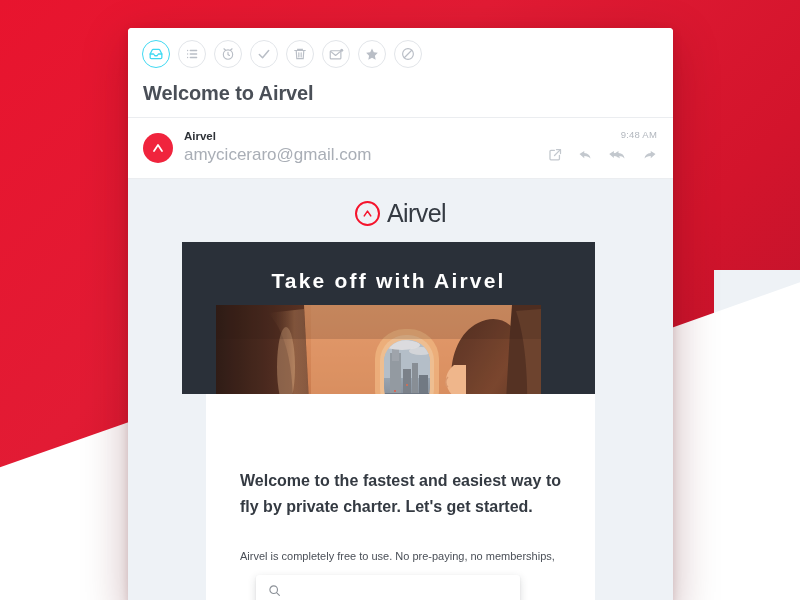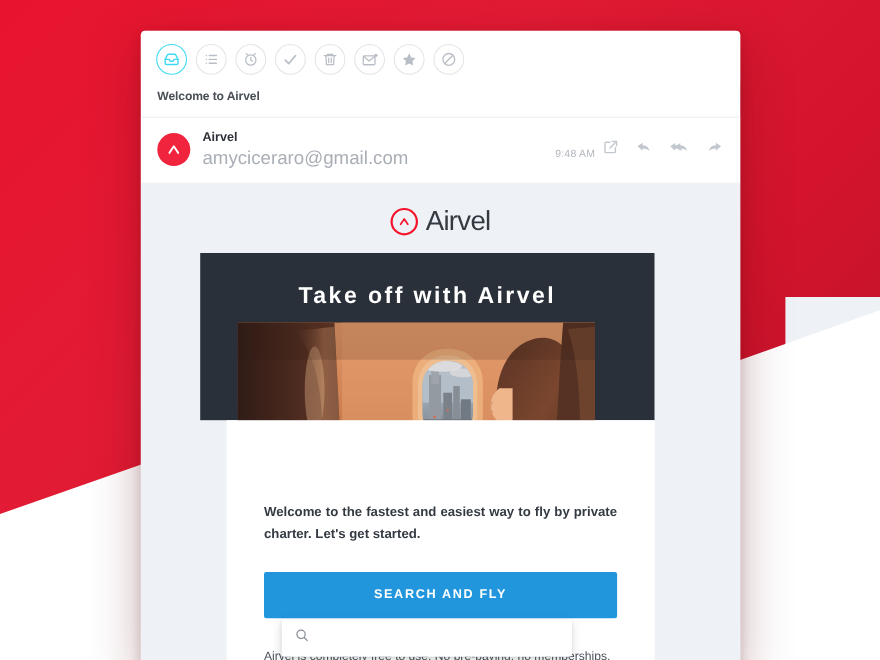--- a/index.html
+++ b/index.html
@@ -81,21 +81,21 @@
     flex: none;
   }
   .tool-btn.active {
     border-color: #3fd9f2;
     color: #3fd9f2;
   }
   .tool-btn svg { display: block; }
 
   
   #subject {
-    font-size: 11px;
+    font-size: 20px;
     font-weight: bold;
     color: #4a4f57;
     padding: 8px 0 12px 15px;
     letter-spacing: -0.1px;
   }
 
   
   #sender-row {
     display: flex;
     align-items: center;
@@ -114,21 +114,21 @@
   #sender-meta { margin-left: 11px; line-height: 1.28; }
   #sender-name {
     font-size: 11.5px; font-weight: bold; color: #2e3238;
   }
   #sender-email {
     font-size: 17px; color: #a9aeb6;
   }
   #sender-right {
     margin-left: auto;
     display: flex;
-    flex-direction: row;
+    flex-direction: column;
     align-items: flex-end;
     gap: 7px;
     justify-content: flex-end;
   }
   #timestamp { font-size: 9.5px; color: #b2b7be; letter-spacing: .2px; }
   #action-icons { display: flex; align-items: center; gap: 16px; color: #c3c8ce; }
   #action-icons > span { display: block; }
 
   
   #email-body {
@@ -217,21 +217,21 @@
     font-size: 11.5px;
     color: #8d929a;
     font-family: "Liberation Sans", sans-serif;
     background: transparent;
     width: 100%;
   }
   #search-input::placeholder { color: #9ba0a8; }
 
   
   #intro {
-    font-size: 12px;
+    font-size: 16px;
     font-weight: bold;
     color: #343a42;
     line-height: 1.65;
     text-align: justify;
   }
 
   
   #cta {
     display: block;
     width: 100%;
@@ -488,21 +488,20 @@
 
           <rect x="0" y="0" width="325" height="155" fill="#e8894a" opacity=".10"></rect>
           <rect x="0" y="0" width="325" height="34" fill="#2a1714" opacity=".16"></rect>
         </svg>
       </div>
     </div>
 
     <div id="content-card">
       <p id="intro">Welcome to the fastest and easiest way to fly by private charter. Let's get started.</p>
 
-      <button id="cta">SEARCH AND FLY</button>
 
       <p id="footnote">Airvel is completely free to use. No pre-paying, no memberships,</p>
     </div>
 
     <div id="search-wrap">
       <span id="search-icon">
         <svg width="13" height="13" viewBox="0 0 24 24" fill="none" stroke="currentColor" stroke-width="2.1" stroke-linecap="round">
           <circle cx="10.5" cy="10.5" r="7"></circle>
           <line x1="15.8" y1="15.8" x2="21" y2="21"></line>
         </svg>

